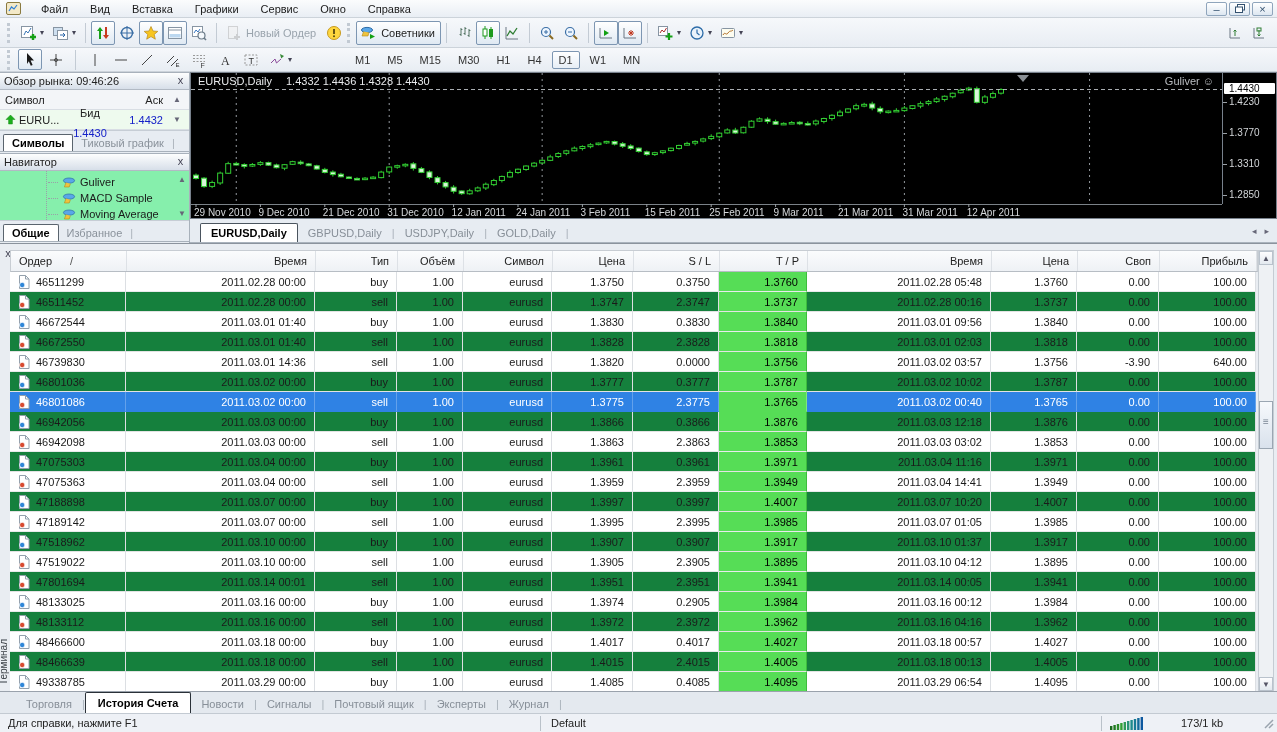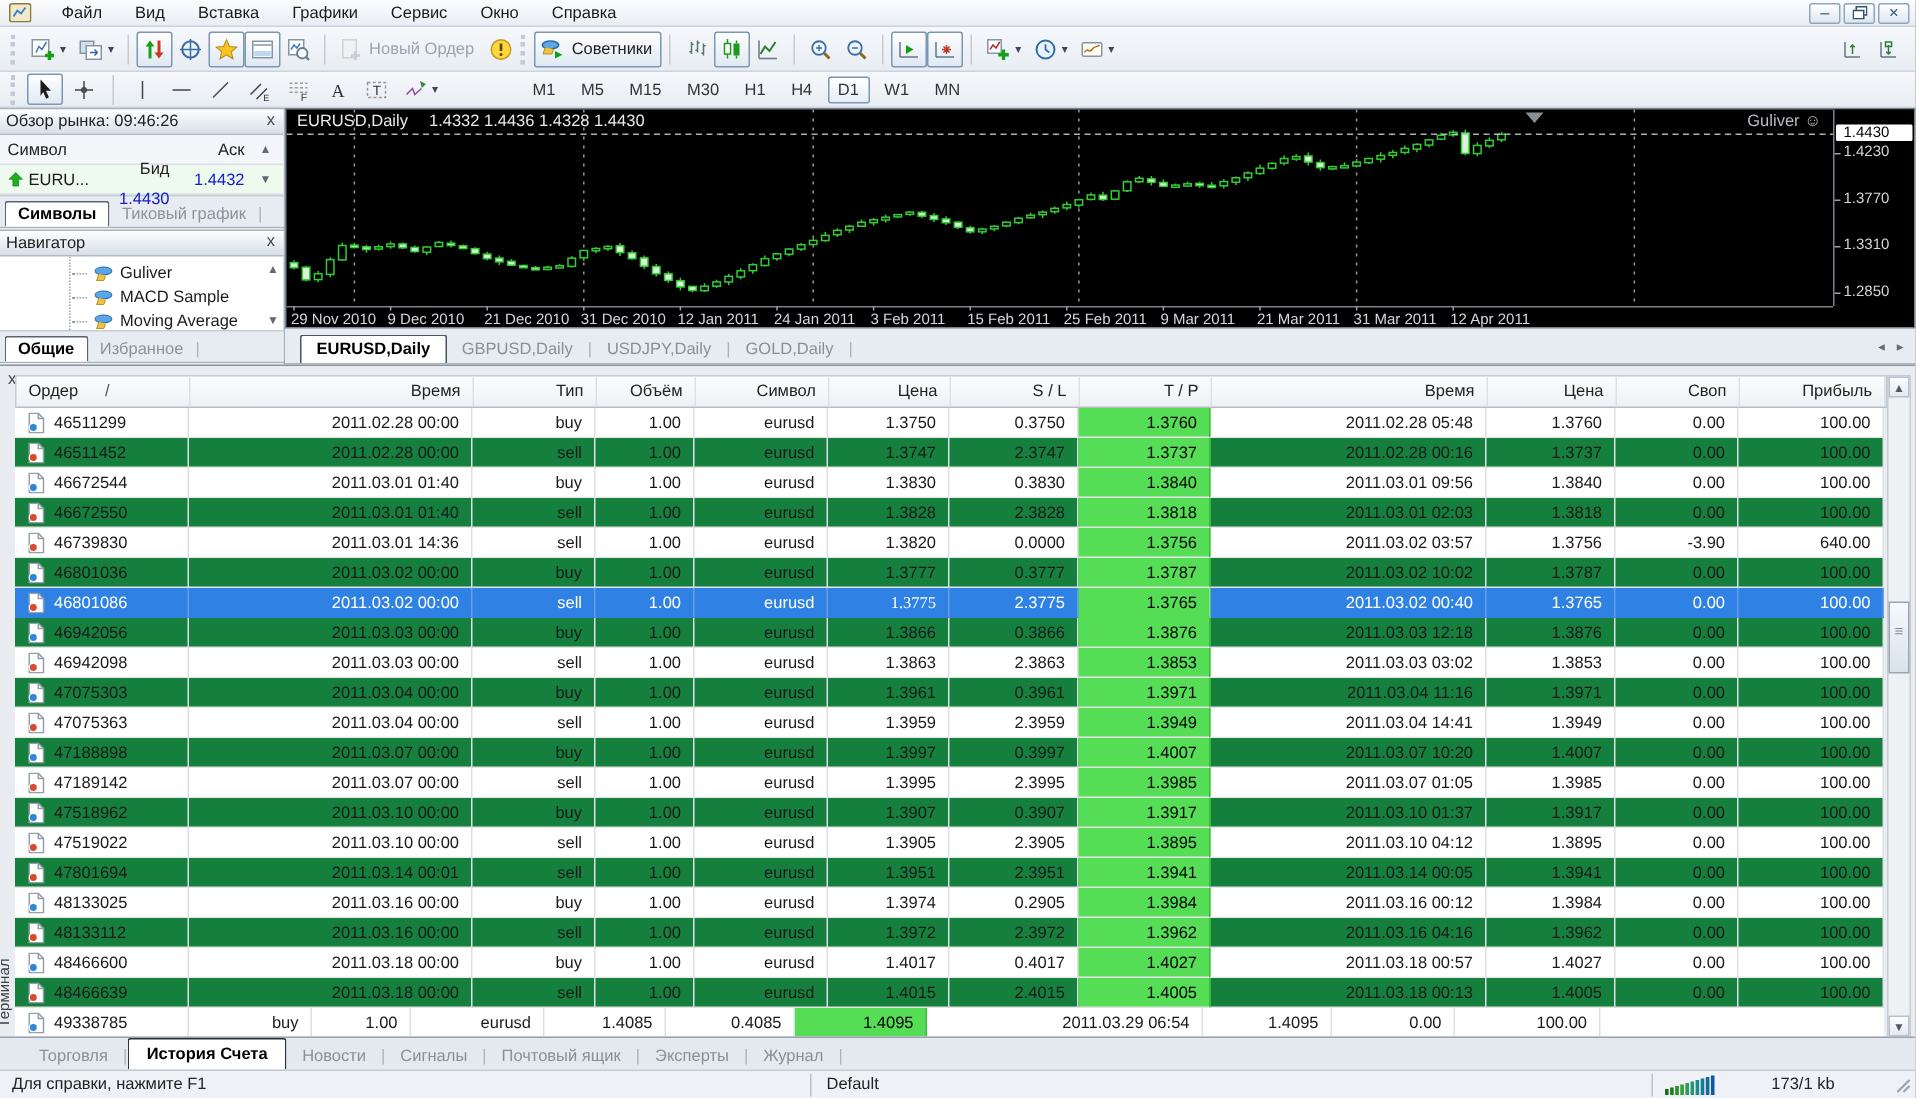--- a/index.html
+++ b/index.html
@@ -29,29 +29,29 @@
   .dd{font-size:8px;color:#445;margin-left:1px;}
   .sep{width:1px;height:20px;background:#c3cbd4;margin:0 5px;flex:0 0 auto;}
   .grip{width:3px;height:20px;border-left:3px dotted #c2cad3;margin:0 6px 0 1px;flex:0 0 auto;}
   .spacer{flex:1 1 auto;}
   .tf-group{display:flex;gap:3px;margin-left:52px;}
   .tf{padding:2px 6px;border:1px solid transparent;border-radius:2px;background:transparent;color:#333;font-size:11px;font-family:inherit;}
   .tf.on{border-color:#7d96b2;background:linear-gradient(#ffffff,#e6eef6);}
 
   
   .leftcol{position:absolute;left:0;top:72px;width:190px;height:171px;background:#e7ecf2;border-right:1px solid #9aa4ae;}
-  .panel{background:#ffffff;border:1px solid #a8b1bb;border-left:none;}
+  .panel{background:#86efac;border:1px solid #a8b1bb;border-left:none;}
   .panel-title{position:relative;height:17px;line-height:16px;padding:0 4px;background:linear-gradient(#fdfefe,#d7dfe9);border-bottom:1px solid #b2bac4;color:#222;}
   .x-btn{position:absolute;right:2px;top:2px;width:13px;height:12px;text-align:center;line-height:11px;font-size:11px;color:#445;cursor:default;}
   .mw{position:absolute;left:0;top:0;width:190px;}
   .mw-head,.mw-row{display:flex;align-items:center;height:20px;border-bottom:1px solid #d9dee4;}
   .mw-head{background:#f3f5f8;color:#222;}
   .mw-c{padding:0 5px;}
   .mw-c.sym{width:62px;}
-  .mw-c.bid{width:56px;text-align:right;margin-top:27px;}
+  .mw-c.bid{width:56px;text-align:center;margin-top:27px;}
   .mw-c.ask{width:50px;text-align:right;}
   .mw-c.sc{width:16px;text-align:center;color:#667;font-size:8px;}
   .mw-row{background:#eefaee;}
   .mw-row .num{color:#1420c8;}
   .mw-row .sym{display:flex;align-items:center;gap:3px;width:62px;}
   .ptabs{display:flex;align-items:flex-end;height:21px;background:#e7ecf2;border-top:1px solid #c6cdd5;padding-left:3px;font-size:11px;}
   .ptab{padding:2px 8px;color:#8a929b;}
   .ptab.on{background:#fff;border:1px solid #5a646e;border-bottom:none;color:#000;font-weight:bold;border-radius:2px 2px 0 0;}
   .ptab-sep{color:#aab2ba;padding:2px 0;}
   .nav{position:absolute;left:0;top:81px;width:190px;}
@@ -983,21 +983,21 @@
                 <path d="M7.5 .5V4H11" fill="none" stroke="#93a0ac"></path>
                 <circle cx="4.2" cy="10" r="2.7" fill="#d84a30" stroke="#fff" stroke-width="0.8"></circle>
               </svg>
             </span>
             <span>46801086</span>
           </div>
           <div class="td" style="width: 189px;">2011.03.02 00:00</div>
           <div class="td" style="width: 82px;">sell</div>
           <div class="td" style="width: 66px;">1.00</div>
           <div class="td" style="width: 89px;">eurusd</div>
-          <div class="td" style="width: 81px; font-family: Liberation Serif, serif;">1.3775</div>
+          <div class="td" style="width: 81px;">1.3775</div>
           <div class="td" style="width: 86px;">2.3775</div>
           <div class="td tp" style="width: 88px;">1.3765</div>
           <div class="td" style="width: 184px;">2011.03.02 00:40</div>
           <div class="td" style="width: 86px;">1.3765</div>
           <div class="td" style="width: 82px;">0.00</div>
           <div class="td" style="width: 97px;">100.00</div>
         </div>
         <div class="t-row alt">
           <div class="td left" style="width: 116px;">
             <span class="oicon">
@@ -1301,20 +1301,21 @@
           <div class="td left" style="width: 116px;">
             <span class="oicon">
               <svg width="12" height="14" viewBox="0 0 12 14">
                 <path d="M1.5 .5h6L11 4v9.5H1.5z" fill="#fff" stroke="#93a0ac"></path>
                 <path d="M7.5 .5V4H11" fill="none" stroke="#93a0ac"></path>
                 <circle cx="4.2" cy="10" r="2.7" fill="#2f86d8" stroke="#fff" stroke-width="0.8"></circle>
               </svg>
             </span>
             <span>49338785</span>
           </div>
+          <div class="td" style="width: 189px;">2011.03.29 00:00</div>
           <div class="td" style="width: 82px;">buy</div>
           <div class="td" style="width: 66px;">1.00</div>
           <div class="td" style="width: 89px;">eurusd</div>
           <div class="td" style="width: 81px;">1.4085</div>
           <div class="td" style="width: 86px;">0.4085</div>
           <div class="td tp" style="width: 88px;">1.4095</div>
           <div class="td" style="width: 184px;">2011.03.29 06:54</div>
           <div class="td" style="width: 86px;">1.4095</div>
           <div class="td" style="width: 82px;">0.00</div>
           <div class="td" style="width: 97px;">100.00</div>

